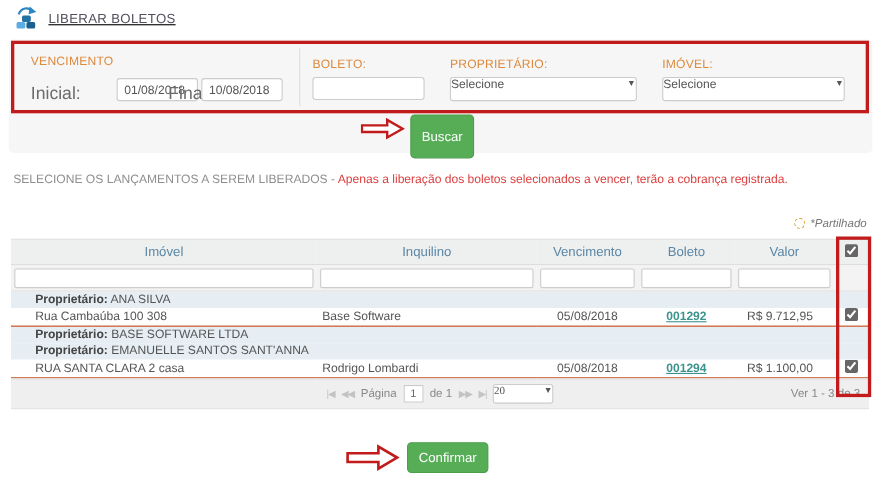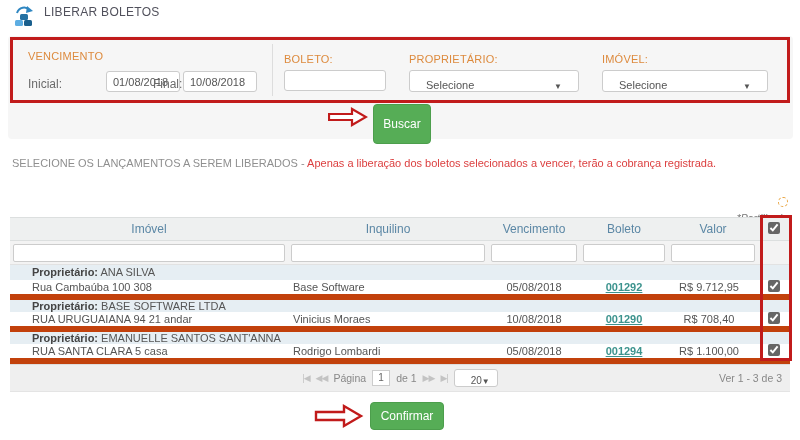--- a/index.html
+++ b/index.html
@@ -1,72 +1,72 @@
 <!DOCTYPE html>
 <html><head>
 <meta charset="utf-8">
 <style>
   * { margin:0; padding:0; box-sizing:border-box; }
   html,body { width:800px; height:440px; background:#fff; overflow:hidden;
     font-family:"Liberation Sans","DejaVu Sans",sans-serif; }
   .abs { position:absolute; }
   
-  #page-header { left:12px; top:5px; display:flex; align-items:flex-start; gap:8px; }
+  #page-header { left:12px; top:5px; display:flex; align-items:center; gap:8px;text-decoration:underline; }
   #page-title { font-size:12px; color:#51515c; letter-spacing:.3px; }
   
   #filter-panel { left:8px; top:36px; width:785px; height:103px; background:#f6f6f6; border-radius:4px; }
   .annot { border:3px solid #c11b1b; pointer-events:none; z-index:40; }
   #annot-filters { left:10px; top:37px; width:780px; height:66px; }
   .flabel { font-size:11px; color:#dd8a3d; letter-spacing:.2px; }
-  .slabel { font-size:12px; color:#6b6b6b; }
+  .slabel { font-size:16px; color:#6b6b6b; }
   .tinput { height:21px; background:#fff; border:1px solid #ccc; border-radius:3px;
     font-size:11px; color:#555; padding:0 6px; font-family:inherit; }
   .selbox { height:22px; background:#fff; border:1px solid #ccc; border-radius:3px;
-    font-size:11px; color:#555; display:flex; align-items:flex-end; justify-content:space-between;
-    padding:0 16px; cursor:default; }
+    font-size:11px; color:#555; display:flex; align-items:flex-start; justify-content:space-between;
+    padding:0 0; cursor:default; }
   .selbox .chev { font-size:8px; color:#555; }
   #filter-divider { left:272px; top:44px; width:1px; height:52px; background:#ddd; }
   
   .greenbtn { background:#56ad56; border:1px solid #4c9e4c; border-radius:4px; color:#fff;
     font-size:12px; font-family:inherit; display:flex; align-items:center; justify-content:center;
     cursor:pointer; }
   
   #instructions { left:12px; top:157px; font-size:11px; }
   #instructions .gray { color:#8f8f8f; }
   #instructions .red { color:#dc4040; }
   
-  #legend { right:12px; top:197px; display:flex; align-items:flex-end; gap:5px;flex-direction:column; }
+  #legend { right:12px; top:197px; display:flex; align-items:center; gap:5px; }
   #partilhado-icon { width:10px; height:10px; border:1.5px dashed #e8a33d; border-radius:50%; display:inline-block; }
   #legend span.txt { font-size:10.5px; font-style:italic; color:#777; }
   
   #table-wrap { left:10px; top:217px; width:780px; }
   table { width:780px; border-collapse:collapse; table-layout:fixed; font-size:11px; }
   col.c1{width:278px} col.c2{width:200px} col.c3{width:92px} col.c4{width:88px} col.c5{width:90px} col.c6{width:32px}
   tr.hdr { height:23px; background:#eef0f0; border-top:1px solid #dcdfdf; border-bottom:1px solid #dcdfdf;padding-left:18px; }
   tr.hdr th { font-weight:normal; font-size:12px; color:#5b87a5; text-align:center; }
   tr.flt { height:24px; background:#f3f3f3; border-bottom:1px solid #e2e2e2; }
   tr.flt td { padding:2px 3px; }
   .colfilter { width:100%; height:18px; background:#fff; border:1px solid #ccc; border-radius:2px; font-size:10px; padding:0 4px; font-family:inherit; }
   tr.grp { height:15px; background:#e6eef3;margin-top:19px; }
   tr.grp td { padding-left:22px; color:#555; }
   tr.grp b { color:#444; }
-  tr.row { height:17px; background:#fff; border-bottom:6px solid #c2410c; }
+  tr.row { height:17px; background:#fff; border-bottom:1px solid #c2410c; }
   tr.row td { color:#555; }
   td.l { padding-left:22px; text-align:left; }
   td.l2 { padding-left:5px; text-align:left; }
   td.c { text-align:center; }
   td.r { text-align:center; padding-right:8px; }
   a.boleto-link { color:#3c938d; text-decoration:underline;font-weight:bold; }
   input[type=checkbox] { width:12px; height:12px; accent-color:#666; }
   
   #pager { width:780px; height:28px; background:#efefef; border-top:1px solid #ddd; border-bottom:1px solid #e4e4e4;
     display:flex; align-items:center; justify-content:center; gap:6px; position:relative; font-size:10.5px; color:#888; }
   .pgicon { color:#c3c3c3; font-size:9px; letter-spacing:-1px; }
   #page-input { width:18px; height:16px; border:1px solid #ccc; background:#fff; text-align:center; font-size:10px; font-family:inherit; color:#666; }
-  #pagesize-select { width:44px; height:18px; font-size:10px; }
+  #pagesize-select { width:55px; height:18px; font-size:10px;font-family:Liberation Serif, serif; }
   #pager-summary { position:absolute; right:8px; top:7px; font-size:10.5px; color:#888; }
   
   #annot-checkcol { left:760px; top:215px; width:32px; height:146px; }
   
   .redarrow { pointer-events:none; }
   #buscar-arrow { left:328px; top:107px; }
   #buscar-btn { left:373px; top:104px; width:58px; height:40px; }
   #confirm-arrow { left:314px; top:403px; }
   #confirm-btn { left:370px; top:402px; width:74px; height:28px; }
 </style>
@@ -157,33 +157,25 @@
       <td class="l">Rua Cambaúba 100 308</td>
       <td class="l2">Base Software</td>
       <td class="c">05/08/2018</td>
       <td class="c"><a href="#" class="boleto-link">001292</a></td>
       <td class="r">R$ 9.712,95</td>
       <td class="c"><input type="checkbox" checked="" style=""></td>
     </tr>
     <tr class="grp">
       <td colspan="6"><b>Proprietário:</b> <span>BASE SOFTWARE LTDA</span></td>
     </tr>
-    <tr class="row">
-      <td class="l">RUA URUGUAIANA 94 21 andar</td>
-      <td class="l2">Vinicius Moraes</td>
-      <td class="c">10/08/2018</td>
-      <td class="c"><a href="#" class="boleto-link">001290</a></td>
-      <td class="r">R$ 708,40</td>
-      <td class="c"><input type="checkbox" checked="" style=""></td>
-    </tr>
     <tr class="grp">
       <td colspan="6"><b>Proprietário:</b> <span>EMANUELLE SANTOS SANT'ANNA</span></td>
     </tr>
     <tr class="row">
-      <td class="l">RUA SANTA CLARA 5 casa</td>
+      <td class="l">RUA SANTA CLARA 2 casa</td>
       <td class="l2">Rodrigo Lombardi</td>
       <td class="c">05/08/2018</td>
       <td class="c"><a href="#" class="boleto-link">001294</a></td>
       <td class="r">R$ 1.100,00</td>
       <td class="c"><input type="checkbox" checked="" style=""></td>
     </tr>
   </tbody>
     </table>
 
   <div id="pager">

